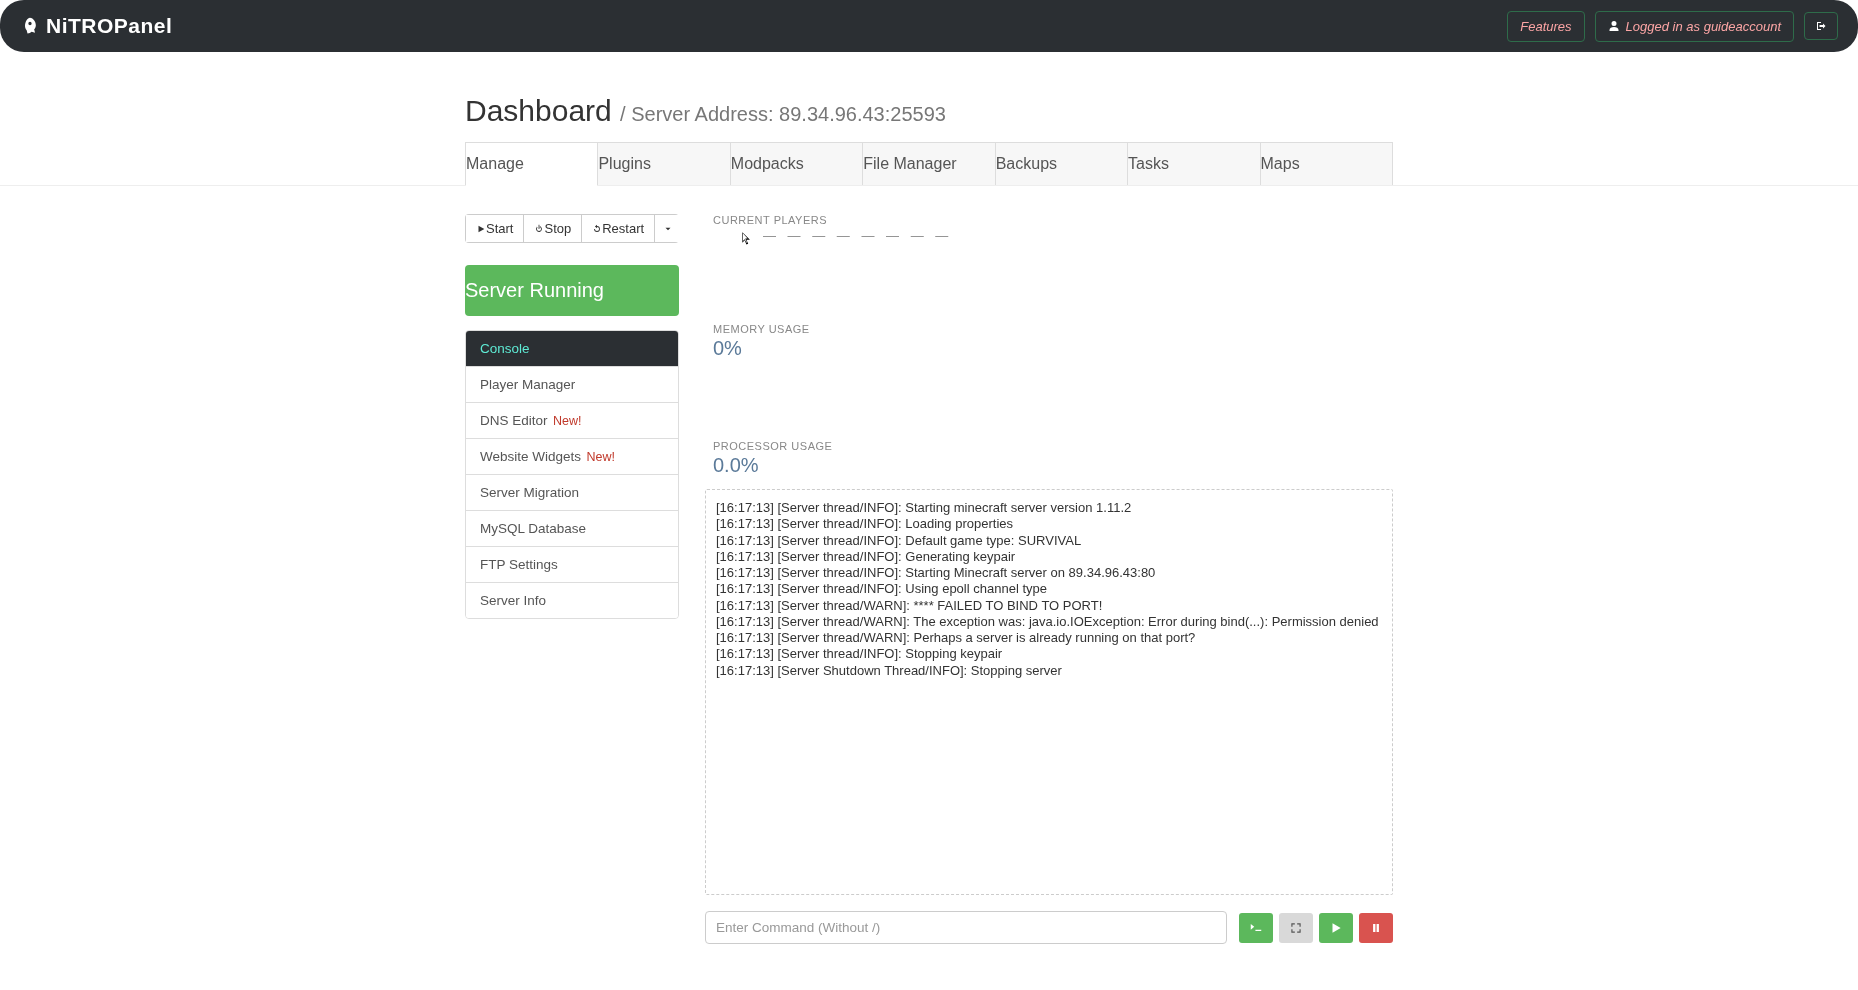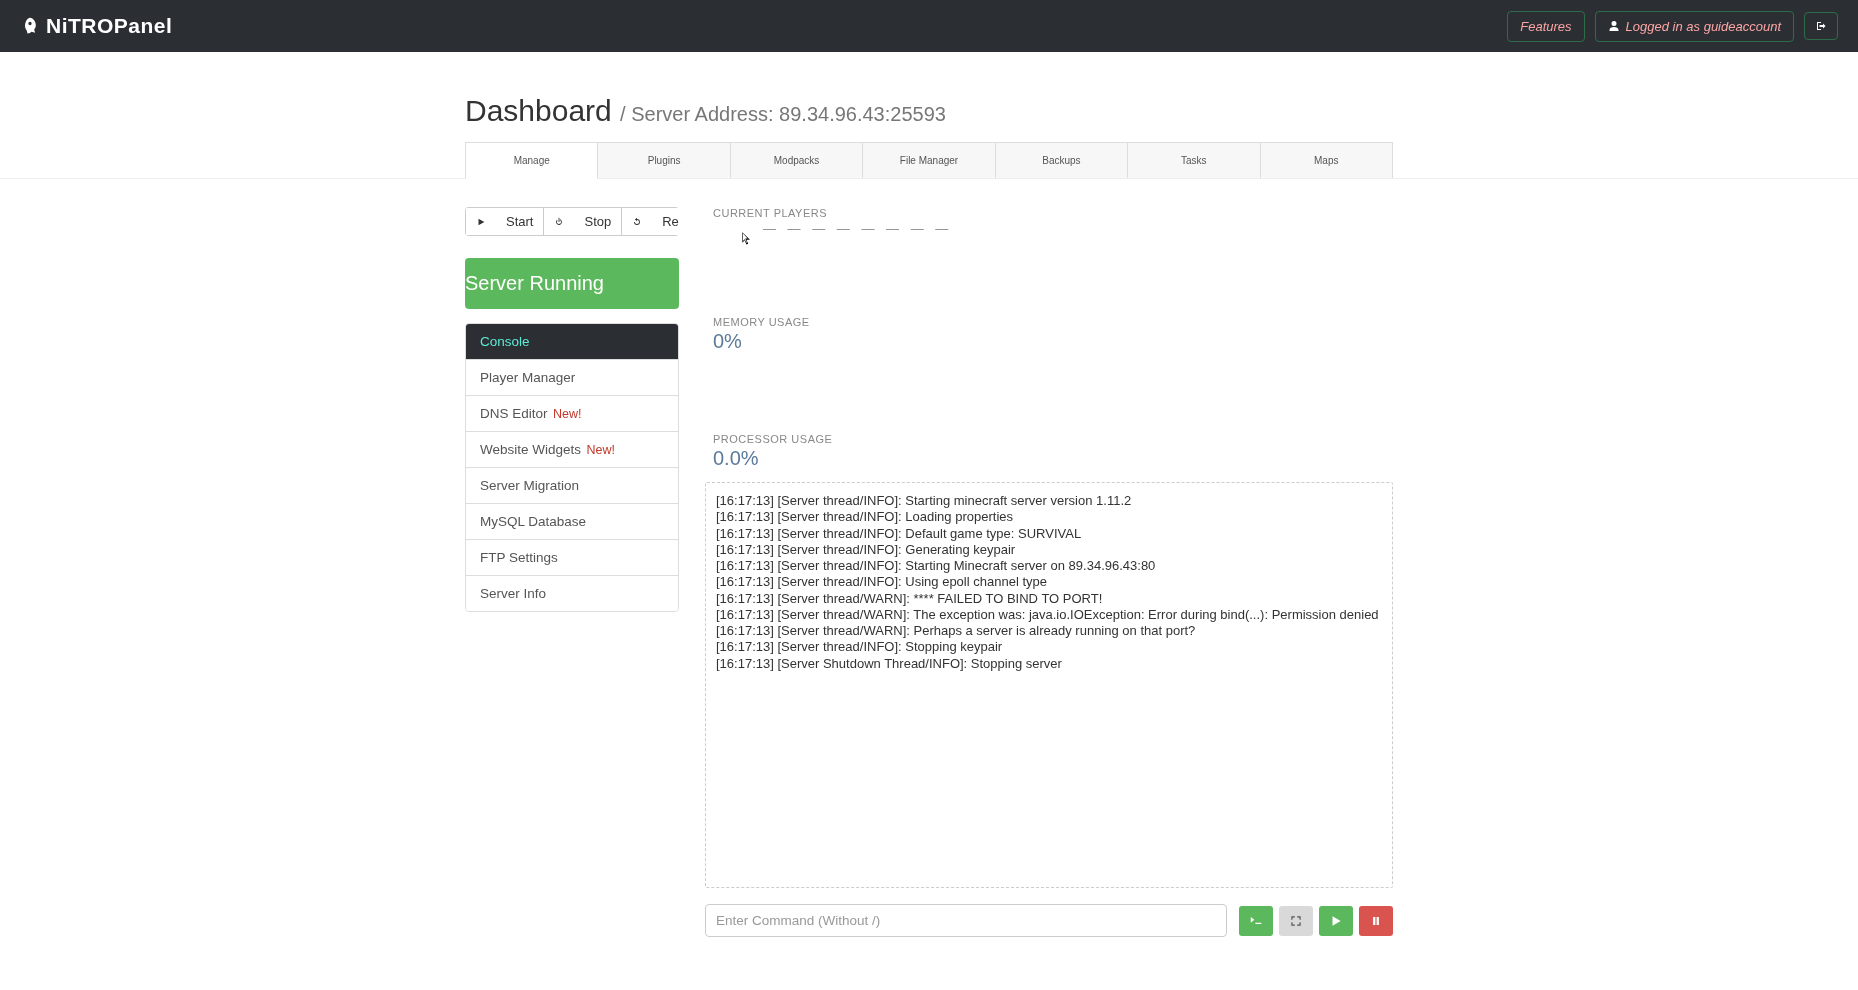--- a/index.html
+++ b/index.html
@@ -11,20 +11,21 @@
   }
 
   
   .navbar {
     background: #2b2f33;
     color: #fff;
     height: 52px;
     display: flex;
     align-items: center;
     padding: 0 20px;
+    border-radius: 24px;
   }
   .navbar-brand {
     display: flex;
     align-items: center;
     gap: 6px;
     font-size: 21px;
     font-weight: 700;
     letter-spacing: 0.5px;
     color: #fff;
   }
@@ -70,29 +71,28 @@
     color: #777;
     font-weight: 400;
   }
 
   .tabs {
     display: flex;
     border-bottom: none;
   }
   .tab {
     flex: 1;
-    text-align: center;
     padding: 12px 0;
     border: 1px solid #ddd;
     border-bottom: none;
     border-right: none;
     background: #f7f7f7;
     color: #555;
     cursor: pointer;
-    font-size: 10px;
+    font-size: 16px;
   }
   .tab:last-child { border-right: 1px solid #ddd; }
   .tab.active {
     background: #fff;
     position: relative;
   }
   .tab.active::after {
     content: "";
     position: absolute;
     left: 0; right: 0; bottom: -1px;
@@ -117,21 +117,21 @@
     margin-bottom: 22px;
   }
   .btn-group button {
     background: #fff;
     border: 1px solid #ccc;
     padding: 6px 10px;
     font-size: 13px;
     color: #333;
     display: inline-flex;
     align-items: center;
-    gap: 20px;
+    gap: 0;
     cursor: pointer;
   }
   .btn-group button + button { border-left: none; }
   .btn-group .caret-only { padding: 6px 8px; }
   .btn-group svg { width: 10px; height: 10px; fill: #333; }
 
   .status-banner {
     background: #5cb85c;
     color: #fff;
     padding: 14px 0;

